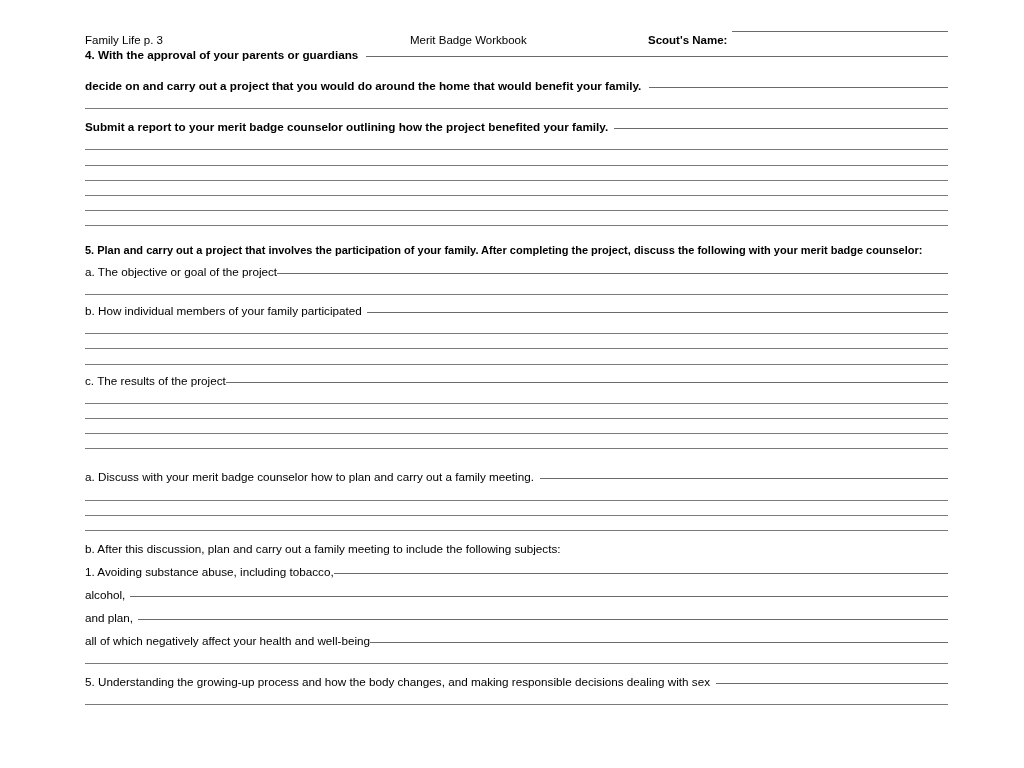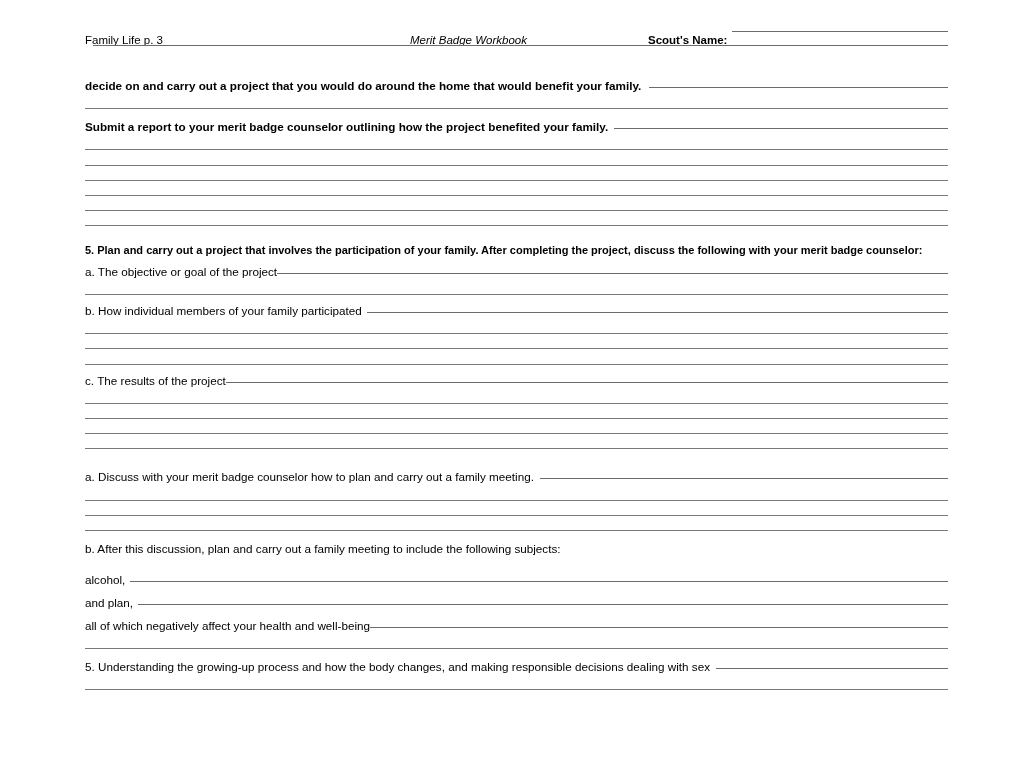--- a/index.html
+++ b/index.html
@@ -31,21 +31,21 @@
   
   .page-header {
     display: flex;
     align-items: baseline;
     font-size: 11.5px;
     height: 15px;
     line-height: 15px;
     white-space: nowrap;
   }
   .hdr-left   { width: 325px; }
-  .hdr-center { width: 238px; font-style: italic; }
+  .hdr-center { width: 238px; }
   .hdr-right  { display: flex; align-items: flex-start; flex: 1; font-weight: bold; }
   .hdr-right .rule { flex: 1; margin-left: 5px; }
 
   
   .rule {
     display: inline-block;
     border-bottom: 1.3px solid #6b6b6b;
     height: 0;
     vertical-align: baseline;
     position: relative;
@@ -97,20 +97,21 @@
       <span class="hdr-center">Merit Badge Workbook</span>
       <span class="hdr-right">
         <span>Scout's Name:</span>
         <span class="rule"></span>
       </span>
     </div>
 
     <div>
 
       <div class="row bold" style="margin-top:-1px;">
+        <span class="txt">4. With the approval of your parents or guardians</span>
         <span class="rule" style="margin-left:8px;"></span>
       </div>
 
       <div class="spacer-8"></div>
 
 
       <div class="spacer-8"></div>
 
       <div class="row bold">
         <span class="txt">decide on and carry out a project that you would do around the home that would benefit your family.</span>
@@ -202,20 +203,24 @@
       </div>
 
       <div class="spacer-10"></div>
 
       <div class="row">
         <span class="txt">b. After this discussion, plan and carry out a family meeting to include the following subjects:</span>
       </div>
 
       <div class="spacer-8"></div>
 
+      <div class="row">
+        <span class="txt">1. Avoiding substance abuse, including tobacco,</span>
+        <span class="rule"></span>
+      </div>
 
       <div class="spacer-8"></div>
 
       <div class="row">
         <span class="txt">alcohol,</span>
         <span class="rule" style="margin-left:5px;"></span>
       </div>
 
       <div class="spacer-8"></div>
 

